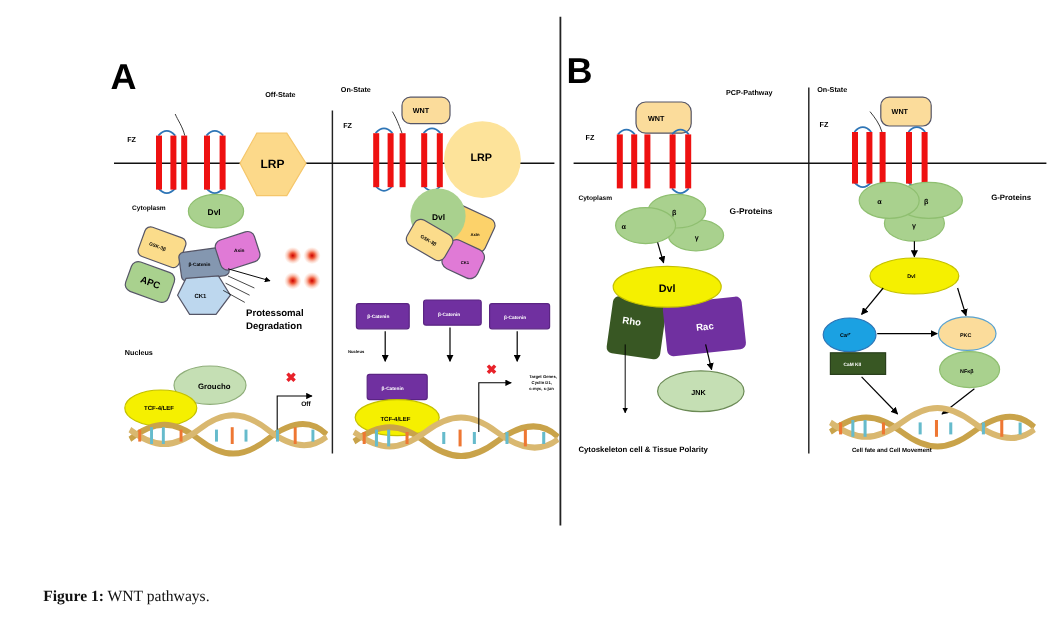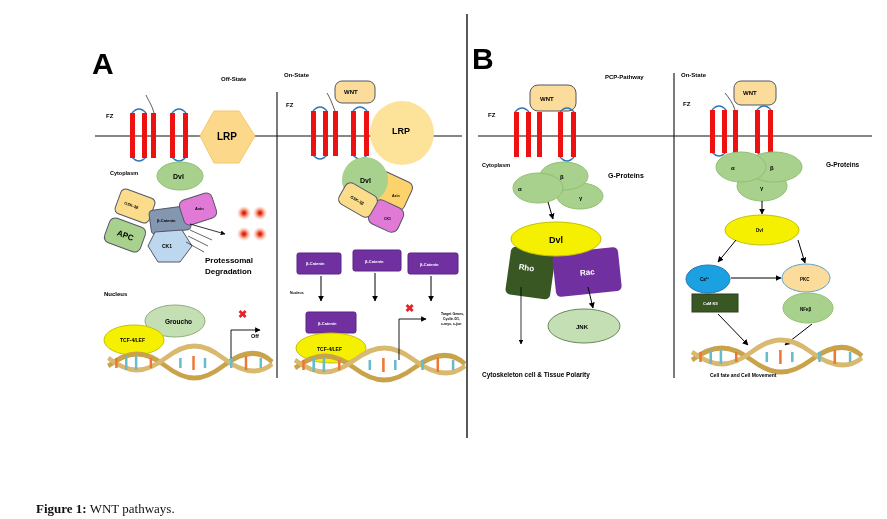--- a/index.html
+++ b/index.html
@@ -1,18 +1,18 @@
 <!DOCTYPE html>
 <html><head>
 <meta charset="utf-8">
 <style>
   html,body{margin:0;padding:0;background:#fff;}
   body{width:887px;height:519px;position:relative;overflow:hidden;font-family:"Liberation Sans",sans-serif;}
   svg text{font-family:"Liberation Sans",sans-serif;font-weight:bold;}
-  .caption{position:absolute;left:36px;top:489px;font-family:"Liberation Serif",serif;font-size:13px;color:#111;margin-top:12px;}
+  .caption{position:absolute;left:36px;top:489px;font-family:"Liberation Serif",serif;font-size:13px;color:#111;}
   .caption b{font-weight:bold;}
 </style>
 </head>
 <body>
 
 
 
 <svg width="887" height="519" viewBox="0 0 887 519" xmlns="http://www.w3.org/2000/svg">
   <defs>
     <marker id="arr" viewBox="0 0 10 10" refX="9" refY="5" markerWidth="6" markerHeight="6" orient="auto">

